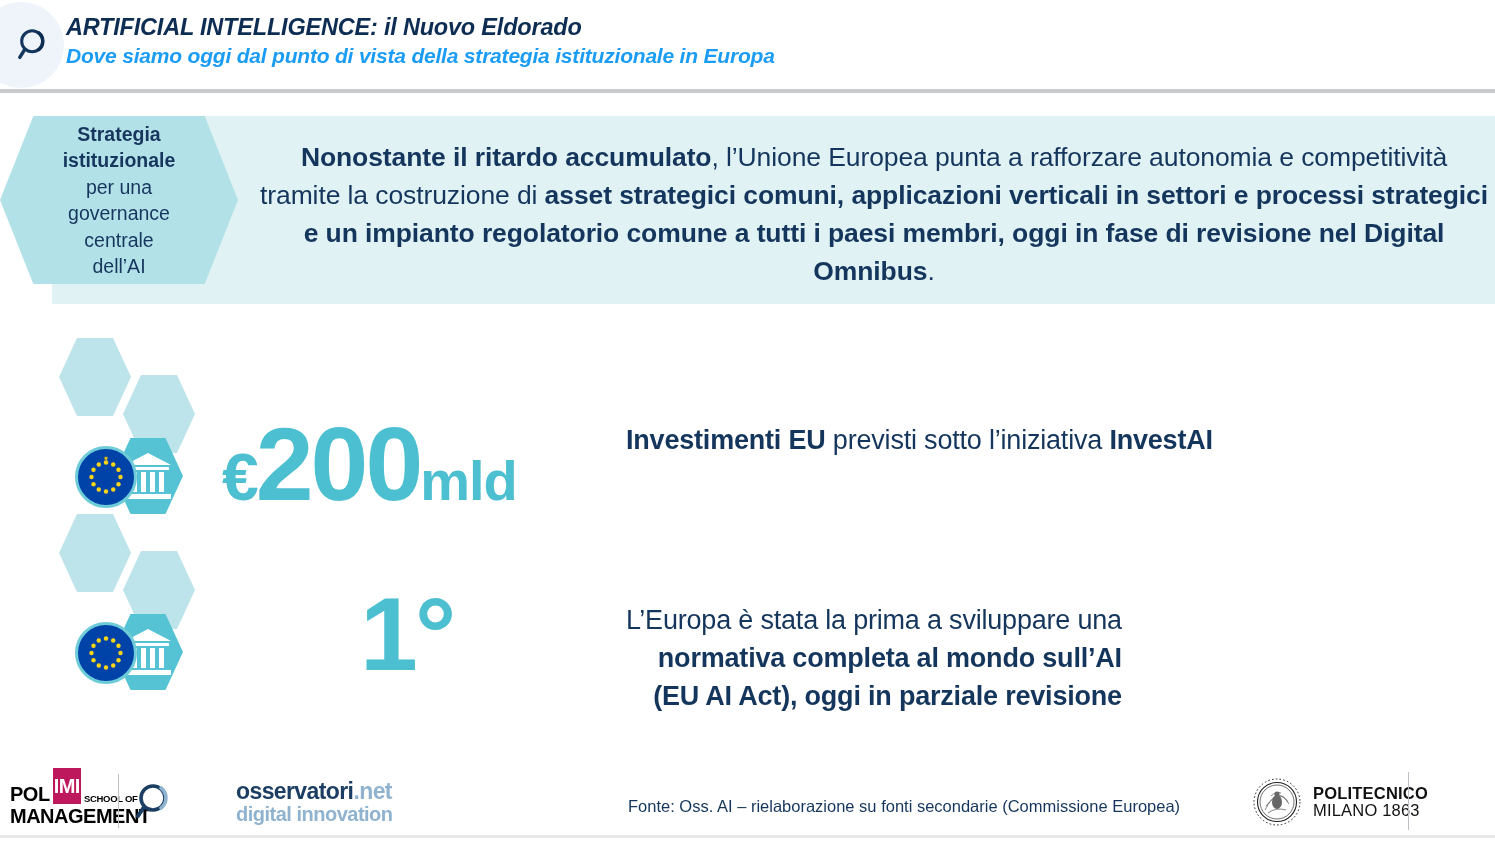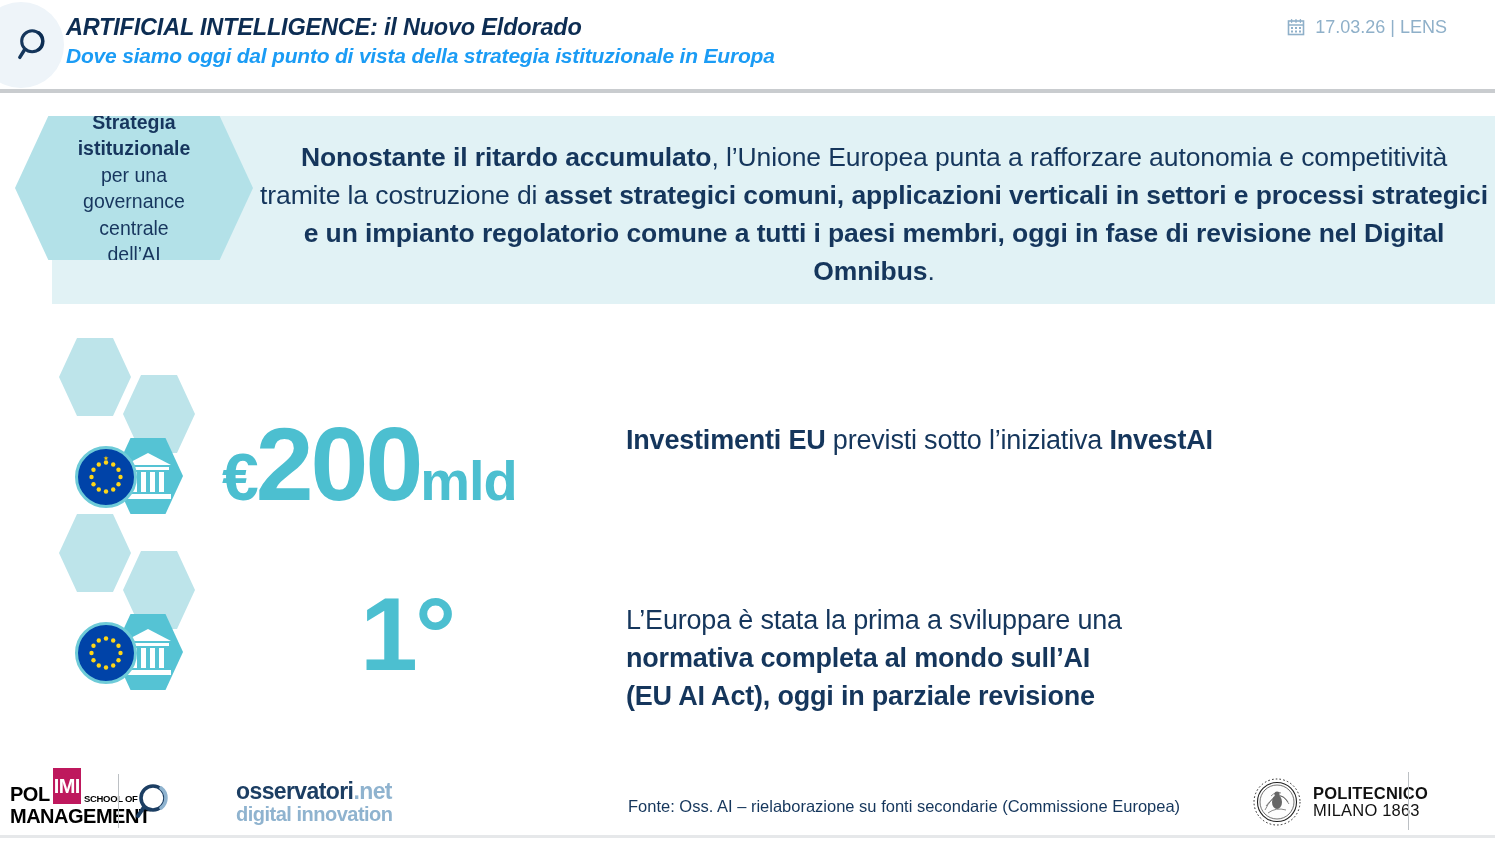--- a/index.html
+++ b/index.html
@@ -90,22 +90,22 @@
   
   .banner {
     position: absolute;
     left: 52px; top: 116px;
     width: 1443px;
     height: 188px;
     background: #e1f2f5;
   }
   .hexagon-badge {
     position: absolute;
-    left: 15px; top: 116px;
-    width: 238px; height: 144px;
+    left: 0px; top: 116px;
+    width: 238px; height: 168px;
     background: #b3e1e8;
     clip-path: polygon(14% 0%, 86% 0%, 100% 50%, 86% 100%, 14% 100%, 0% 50%);
     display: flex;
     flex-direction: column;
     align-items: center;
     justify-content: center;
     padding: 0 26px;
   }
   .hex-line {
     font-size: 19.5px;
@@ -169,20 +169,21 @@
   .num-main  { font-size: 104px; }
   .num-unit  { font-size: 56px; letter-spacing: -1px; }
 
   .stat-text {
     position: absolute;
     font-size: 27px;
     line-height: 38px;
     color: #15365c;
     letter-spacing: -0.2px;
     white-space: nowrap;
+    text-align: right;
   }
   .stat-text b { font-weight: bold; }
 
   
   .footer-rule {
     position: absolute;
     left: 0; bottom: 12px;
     width: 1495px;
     height: 3px;
     background: #e6e8ea;
@@ -248,36 +249,20 @@
     <path d="M9 25 L4 33" stroke="#15365c" stroke-width="3.6" stroke-linecap="round"></path>
     <path d="M24 7 A11.5 11.5 0 0 1 24 25" fill="none" stroke="#0d2d53" stroke-width="3.4" stroke-linecap="round"></path>
   </svg>
 
   <div class="header-title-wrap">
     <div class="header-title">ARTIFICIAL INTELLIGENCE: il Nuovo Eldorado</div>
     <div class="header-subtitle">Dove siamo oggi dal punto di vista della strategia istituzionale in Europa</div>
   </div>
 
   <div class="header-right">
-    <div class="hr-row">
-      <svg class="hr-icon" viewBox="0 0 20 20">
-        <rect x="2.5" y="4" width="15" height="13.5" fill="none" stroke="#8fb0c9" stroke-width="1.6"></rect>
-        <path d="M2.5 8 H17.5" stroke="#8fb0c9" stroke-width="1.5"></path>
-        <path d="M5.6 2.6 V5.2 M10 2.6 V5.2 M14.4 2.6 V5.2" stroke="#8fb0c9" stroke-width="1.4" stroke-linecap="round"></path>
-        <g fill="#8fb0c9">
-          <rect x="5" y="10" width="2" height="2"></rect>
-            <rect x="9" y="10" width="2" height="2"></rect>
-            <rect x="13" y="10" width="2" height="2"></rect>
-          <rect x="5" y="13.5" width="2" height="2"></rect>
-            <rect x="9" y="13.5" width="2" height="2"></rect>
-            <rect x="13" y="13.5" width="2" height="2"></rect>
-        </g>
-      </svg>
-      <span class="hr-date">17.03.26 | LENS</span>
-    </div>
   </div>
 </div>
 <div class="header-rule"></div>
 
 <div class="banner"></div>
 
 <div class="hexagon-badge">
   <div class="hex-line bold">Strategia</div>
   <div class="hex-line bold">istituzionale</div>
   <div class="hex-line">per una</div>

